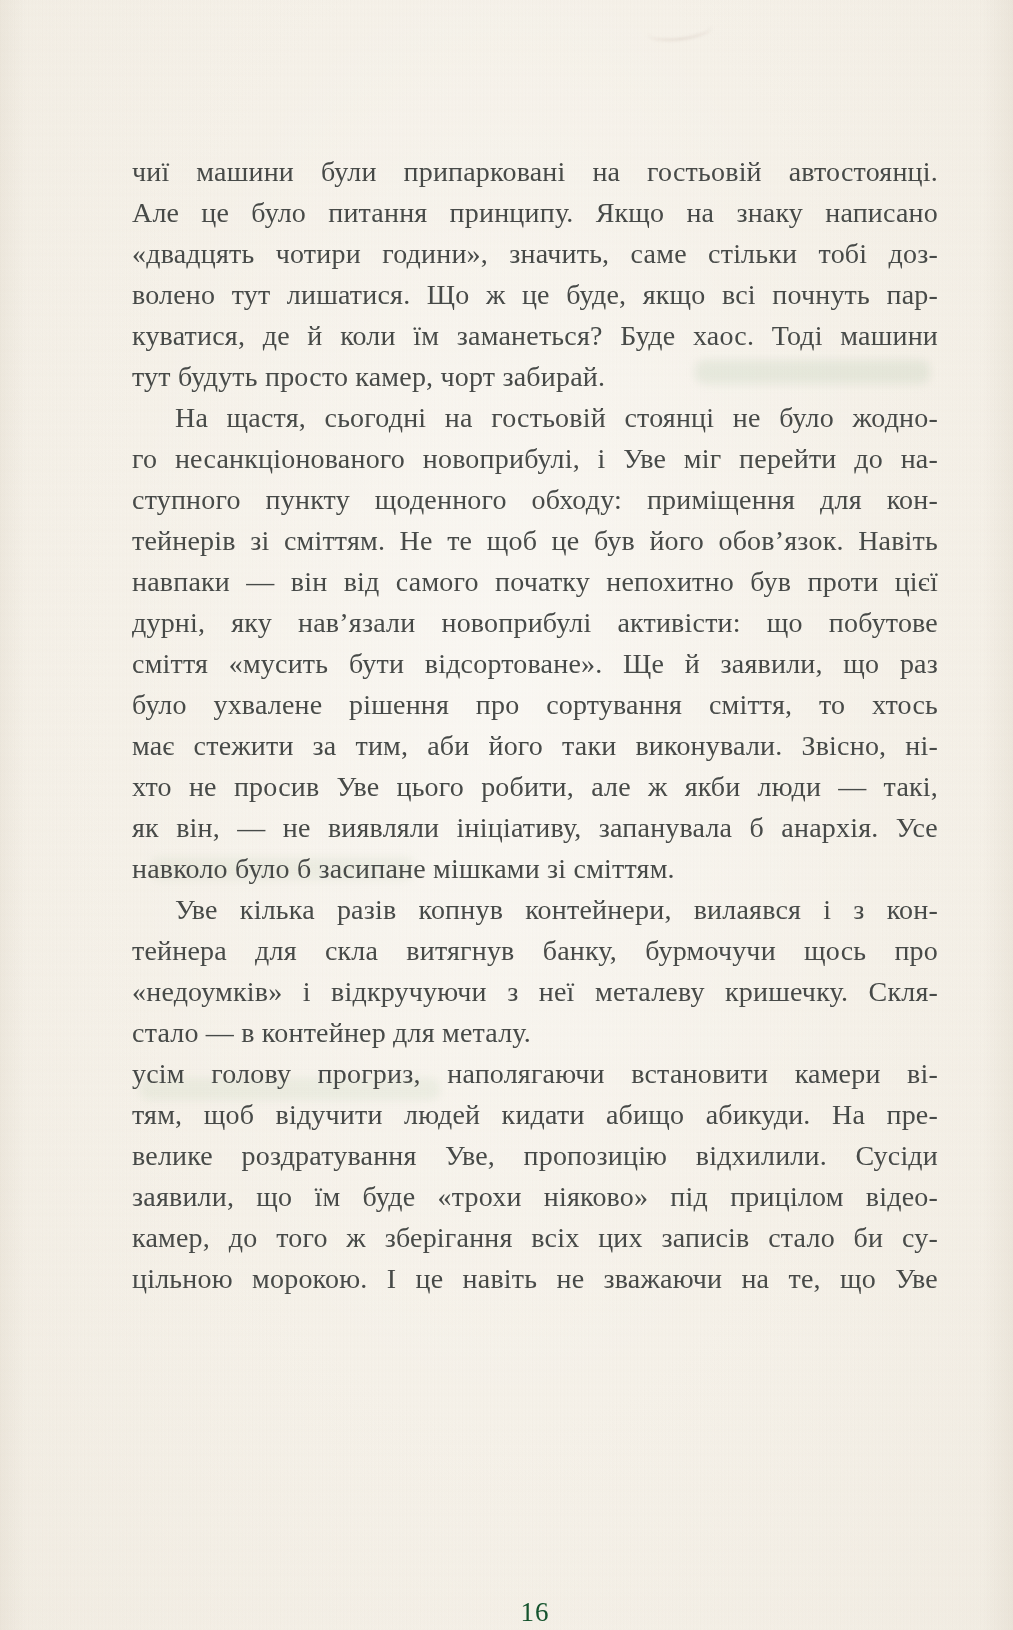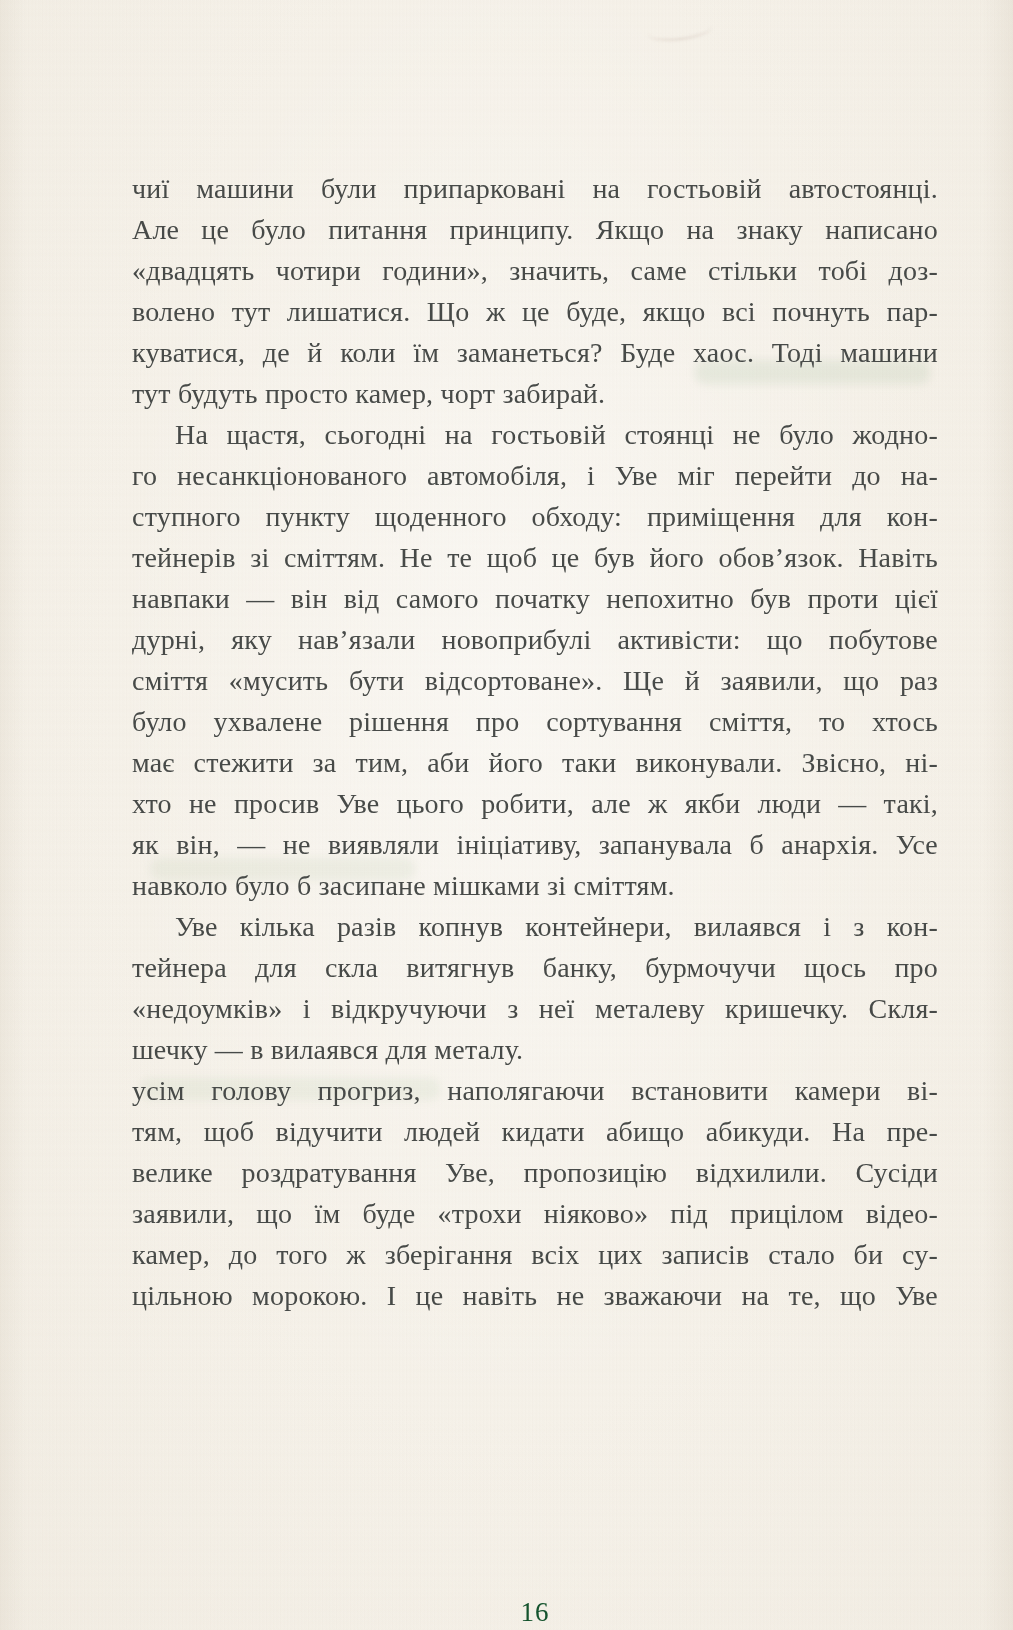--- a/index.html
+++ b/index.html
@@ -13,21 +13,21 @@
       radial-gradient(ellipse at 50% 42%, rgba(255,255,255,0.45) 0%, rgba(255,255,255,0) 55%, rgba(226,218,203,0.22) 100%),
       repeating-linear-gradient(90deg, rgba(214,205,189,0.10) 0px, rgba(255,255,255,0) 2px, rgba(222,214,199,0.08) 4px, rgba(255,255,255,0) 7px),
       repeating-linear-gradient(0deg, rgba(236,231,220,0.07) 0px, rgba(255,255,255,0) 4px, rgba(229,222,209,0.05) 8px, rgba(255,255,255,0) 12px);
     font-family: "Liberation Serif", "DejaVu Serif", serif;
   }
   .page {
     position: absolute; inset: 0;
   }
   .text-block {
     position: absolute;
-    left: 132px; top: 168px;
+    left: 132px; top: 151px;
     width: 806px;
     color: #474a48;
     font-size: 28px;
     line-height: 41px;
     letter-spacing: 0.2px;
   }
   .ln {
     text-align: justify;
     text-align-last: justify;
     white-space: normal;
@@ -81,38 +81,38 @@
       <div class="ln">чиї машини були припарковані на гостьовій автостоянці.</div>
       <div class="ln">Але це було питання принципу. Якщо на знаку написано</div>
       <div class="ln">«двадцять чотири години», значить, саме стільки тобі доз-</div>
       <div class="ln">волено тут лишатися. Що ж це буде, якщо всі почнуть пар-</div>
       <div class="ln">куватися, де й коли їм заманеться? Буде хаос. Тоді машини</div>
       <div class="ln end">тут будуть просто камер, чорт забирай.</div>
     </div>
 
     <div>
       <div class="ln ind">На щастя, сьогодні на гостьовій стоянці не було жодно-</div>
-      <div class="ln">го несанкціонованого автомобіля, і Уве міг перейти до на-</div>
+      <div class="ln">го несанкціонованого новоприбулі, і Уве міг перейти до на-</div>
       <div class="ln">ступного пункту щоденного обходу: приміщення для кон-</div>
       <div class="ln">тейнерів зі сміттям. Не те щоб це був його обов’язок. Навіть</div>
       <div class="ln">навпаки — він від самого початку непохитно був проти цієї</div>
       <div class="ln">дурні, яку нав’язали новоприбулі активісти: що побутове</div>
       <div class="ln">сміття «мусить бути відсортоване». Ще й заявили, що раз</div>
       <div class="ln">було ухвалене рішення про сортування сміття, то хтось</div>
       <div class="ln">має стежити за тим, аби його таки виконували. Звісно, ні-</div>
       <div class="ln">хто не просив Уве цього робити, але ж якби люди — такі,</div>
       <div class="ln">як він, — не виявляли ініціативу, запанувала б анархія. Усе</div>
       <div class="ln end">навколо було б засипане мішками зі сміттям.</div>
     </div>
 
     <div>
       <div class="ln ind">Уве кілька разів копнув контейнери, вилаявся і з кон-</div>
       <div class="ln">тейнера для скла витягнув банку, бурмочучи щось про</div>
       <div class="ln">«недоумків» і відкручуючи з неї металеву кришечку. Скля-</div>
-      <div class="ln end">шечку — в вилаявся для металу.</div>
+      <div class="ln end">стало — в контейнер для металу.</div>
     </div>
 
     <div>
       <div class="ln">усім голову прогриз, наполягаючи встановити камери ві-</div>
       <div class="ln">тям, щоб відучити людей кидати абищо абикуди. На пре-</div>
       <div class="ln">велике роздратування Уве, пропозицію відхилили. Сусіди</div>
       <div class="ln">заявили, що їм буде «трохи ніяково» під прицілом відео-</div>
       <div class="ln">камер, до того ж зберігання всіх цих записів стало би су-</div>
       <div class="ln">цільною морокою. І це навіть не зважаючи на те, що Уве</div>
     </div>

